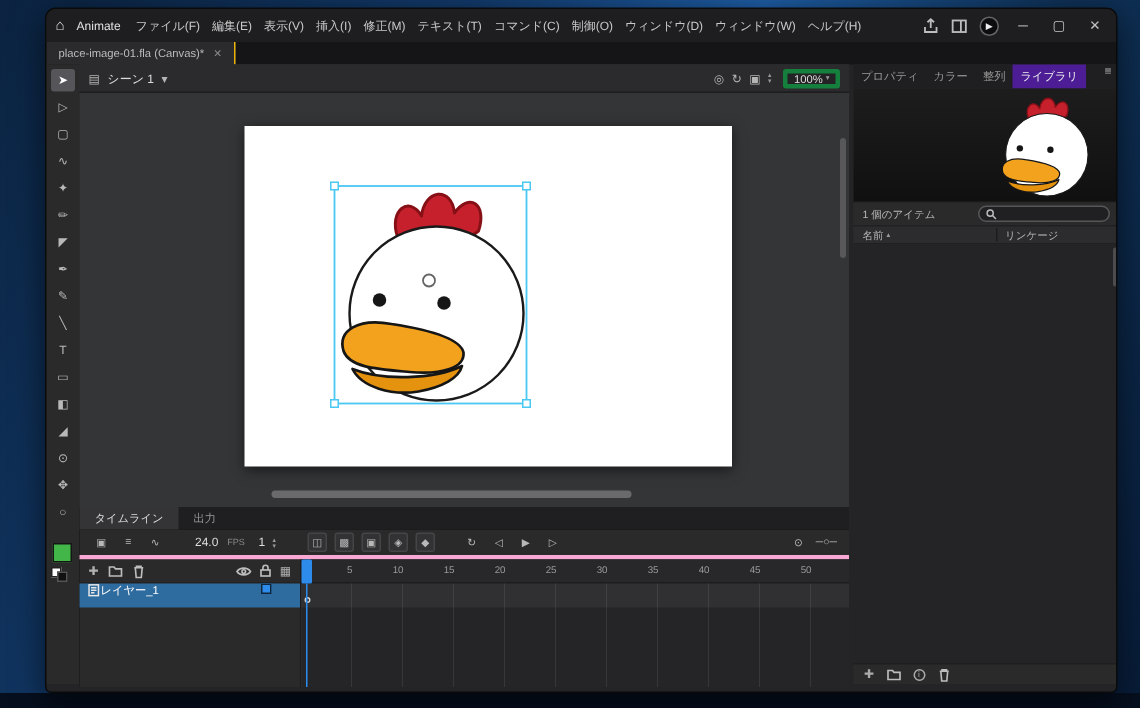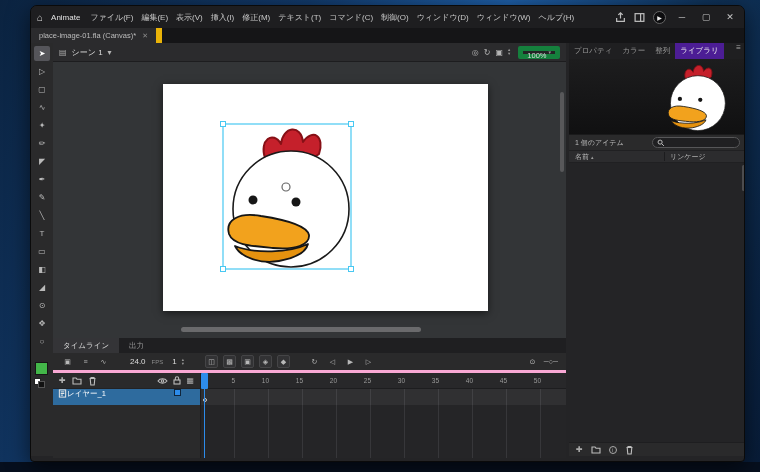--- a/index.html
+++ b/index.html
@@ -22,40 +22,40 @@
   .apptitle { color:#e2e2e2; margin-right:2px; }
   .menuitem { cursor:default; }
   .mspacer { flex:1; }
   .winbtn { color:#c4c4c4; font-size:9px; width:16px; text-align:center; }
   .playcircle { width:13px; height:13px; border-radius:50%; background:#0d0d0f; border:1px solid #666;
     display:flex; align-items:center; justify-content:center; font-size:6px; color:#eee; }
   .si { stroke:#bdbdbd; fill:none; stroke-width:1.1; }
   
   .tabbar { position:absolute; left:0; top:22px; right:0; height:15px; background:#151517; display:flex; }
   .doctab { height:15px; background:#2b2b2d; color:#bdbdbd; font-size:7.5px; display:flex;
-    align-items:center; gap:6px; padding:0 8px; border-right:6px solid #eab308; }
+    align-items:center; gap:6px; padding:0 8px; border-right:1px solid #eab308; }
   .doctab .x { color:#8a8a8a; font-size:7px; }
   
   .toolbar { position:absolute; left:0; top:37px; width:22px; bottom:5px; background:#2a2a2b;
     display:flex; flex-direction:column; align-items:center; padding-top:3px; gap:3px; }
   .tool { width:16px; height:15px; display:flex; align-items:center; justify-content:center;
     font-size:8px; color:#b9b9b9; border-radius:2px; }
   .tool.active { background:#55555a; color:#fff; }
   .swatches { margin-top:10px; position:relative; width:16px; height:26px; }
   .fillsw { position:absolute; left:1px; top:0; width:13px; height:13px; background:#43b649; border:1px solid #161616; }
   .miniw { position:absolute; left:0; top:16px; width:7px; height:7px; background:#fff; border:1px solid #222; }
   .minib { position:absolute; left:4px; top:19px; width:7px; height:7px; background:#111; border:1px solid #555; }
   
   .canvas { position:absolute; left:22px; top:37px; width:513px; height:295px; background:#333537; }
   .scenebar { position:absolute; left:0; top:0; right:0; height:19px; background:#2b2b2d;
     border-bottom:1px solid #1d1d1f; display:flex; align-items:center; padding:0 6px; gap:5px; font-size:8px; }
   .scenebar .glyph { color:#b5b5b5; font-size:8px; }
   .scenename { color:#ddd; }
   .sspacer { flex:1; }
-  .zoombox { display:flex; gap:2px; background:#232325; border:5px solid #15803d;
+  .zoombox { display:flex; align-items:center; gap:2px; background:#232325; border:3px solid #15803d;
     border-radius:2px; padding:0 4px; height:13px; color:#ddd; font-size:7.5px; }
   .stepper { display:flex; flex-direction:column; line-height:4px; font-size:4.5px; color:#9a9a9a; margin-right:3px; }
   .pasteboard { position:absolute; left:0; top:19px; right:0; bottom:0; }
   .stage { position:absolute; left:110px; top:22px; width:325px; height:227px; background:#fff;
     box-shadow:0 2px 8px rgba(0,0,0,.55); }
   .hscroll { position:absolute; left:128px; bottom:6px; width:240px; height:5px; border-radius:3px; background:#6a6a6c; }
   .vscroll { position:absolute; right:2px; top:30px; width:4px; height:80px; border-radius:2px; background:#58585a; }
   
   .timeline { position:absolute; left:22px; top:332px; width:513px; height:120px; background:#000000; }
   .tltabs { position:absolute; left:0; top:0; right:0; height:15px; background:#1f1f21; display:flex; }

